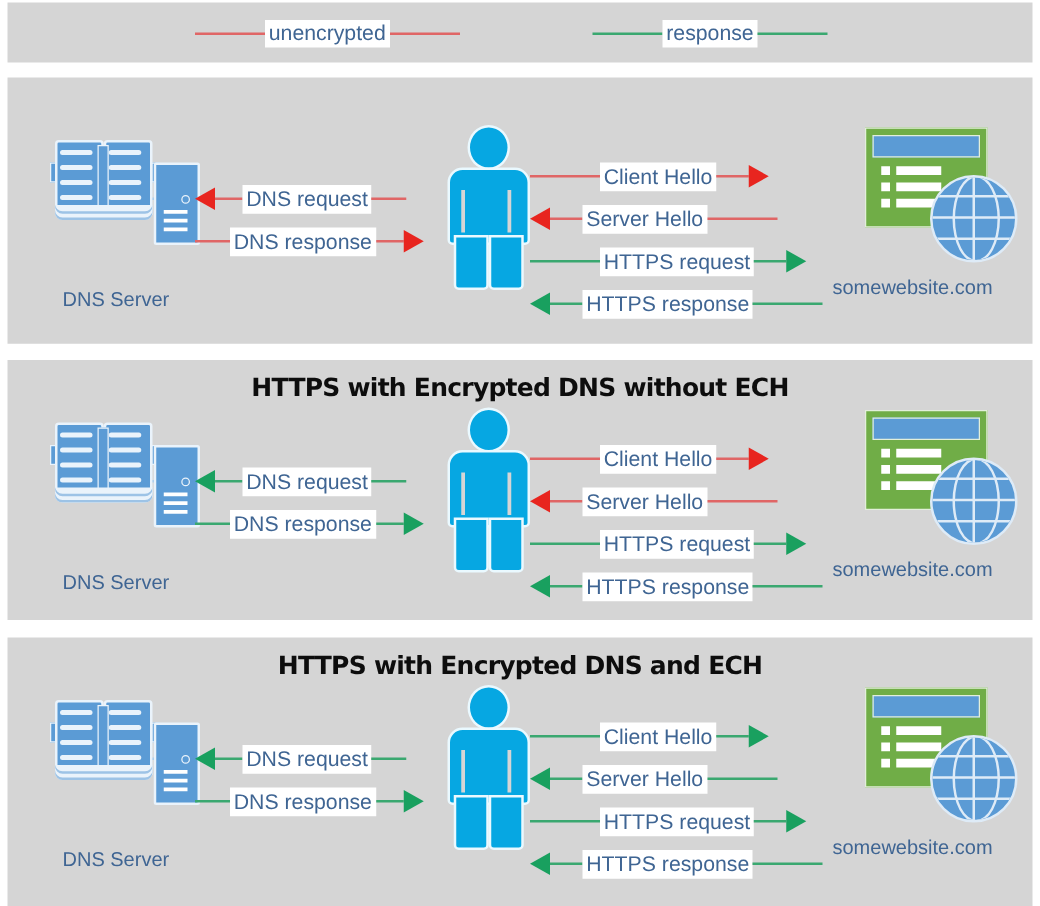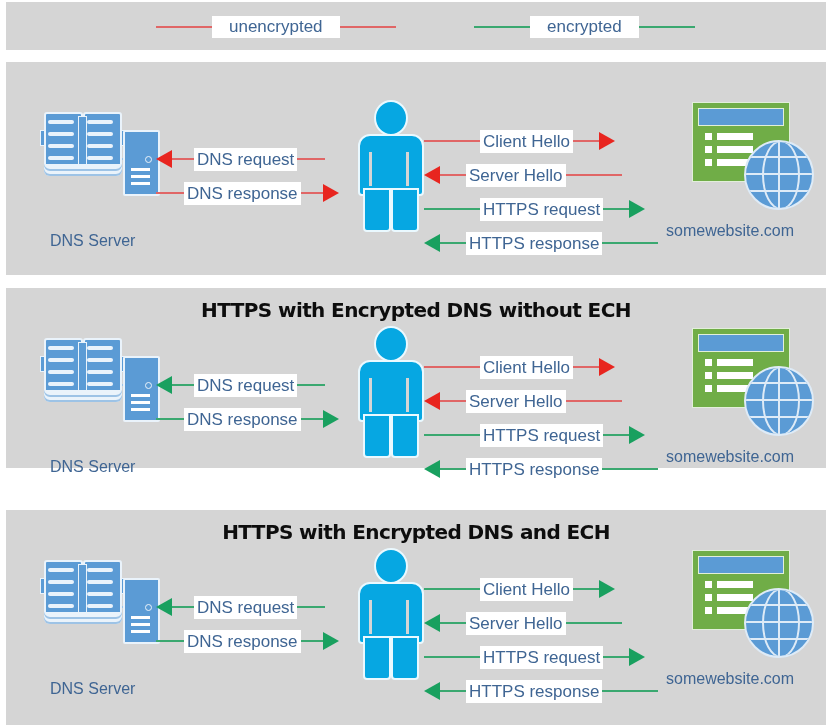--- a/index.html
+++ b/index.html
@@ -10,34 +10,34 @@
     overflow:hidden;
     position:relative;
   }
   .panel{
     position:absolute;
     left:6px;right:6px;
     background:#d5d5d5;
   }
   #legend-panel{top:2px;height:48px;}
   #panel-1{top:62px;height:213px;}
-  #panel-2{top:288px;height:180px;}
+  #panel-2{top:288px;height:208px;}
   #panel-3{top:510px;height:236px;}
 
   
   .legend-item{
     position:absolute;top:14px;
     display:flex;align-items:center;
   }
   .legend-line{height:0;border-top:2px solid;width:56px;}
   .legend-label{
     background:#ffffff;
     color:#3f6593;
     font-size:17px;
-    padding:1px 17px;
+    padding:1px 3px;
     line-height:20px;
     white-space:nowrap;
   }
   #legend-unencrypted{left:150px;}
   #legend-unencrypted .legend-line{border-color:#e06666;}
   #legend-encrypted{left:468px;}
   #legend-encrypted .legend-line{border-color:#3aa870;}
 
   
   .panel-title{
@@ -174,21 +174,21 @@
 <body>
 
 <div class="panel" id="legend-panel">
   <div class="legend-item" id="legend-unencrypted">
     <span class="legend-line"></span>
     <span class="legend-label">unencrypted</span>
     <span class="legend-line"></span>
   </div>
   <div class="legend-item" id="legend-encrypted">
     <span class="legend-line"></span>
-    <span class="legend-label">encrypted</span>
+    <span class="legend-label">response</span>
     <span class="legend-line"></span>
   </div>
 </div>
 
 <div class="panel" id="panel-1">
     <div class="dns-node">
     <div class="tower-cable"></div>
     <div class="book">
       <span class="book-tab l"></span>
       <span class="book-tab r"></span>

